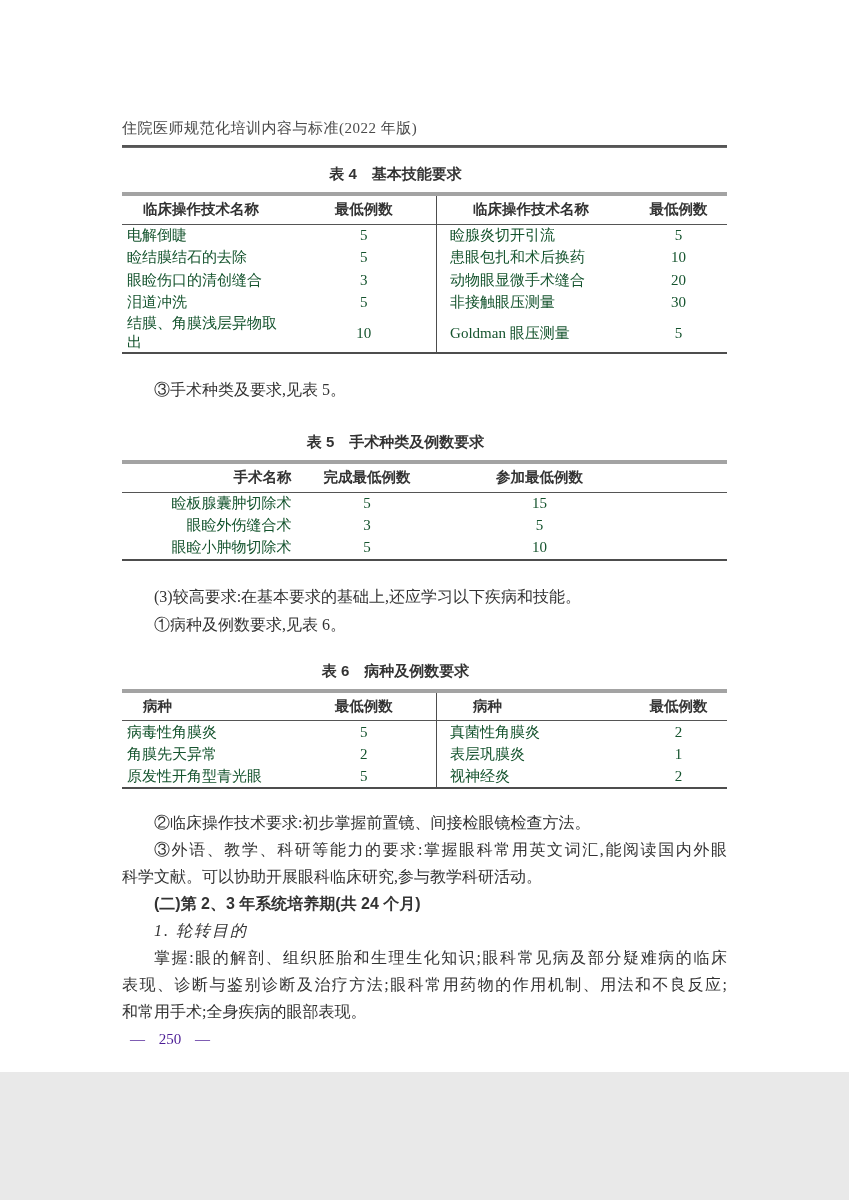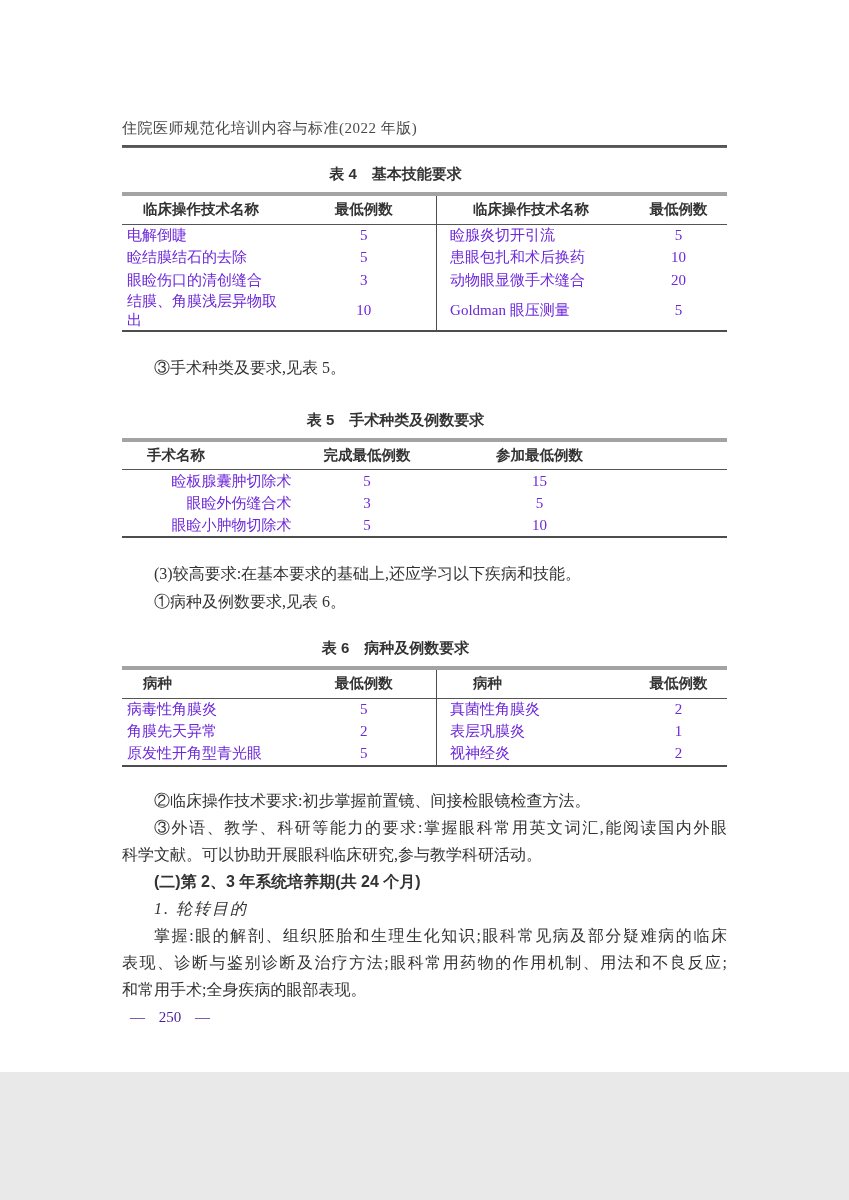--- a/index.html
+++ b/index.html
@@ -39,31 +39,31 @@
     border-top: 4px solid #a3a3a3; border-bottom: 2px solid #4d4d4d;
     margin-top: 8px;
   }
   thead tr { border-bottom: 1px solid #555; }
   th {
     font-family: "Liberation Sans", "DejaVu Sans", sans-serif;
     font-weight: bold; font-size: 14.5px; color: #333;
     height: 30px; vertical-align: middle;
   }
   td {
-    font-size: 15px; color: #6d28d9;
+    font-size: 15px; color: #14532d;
     height: 22.5px; vertical-align: middle; margin-top: 43px;
   }
   .th-name, .td-name { text-align: left; }
   .th-num, .td-num, .th-cnum, .td-cnum { text-align: center; }
   .th-name-l { padding-left: 21px; }
   .td-name-l { padding-left: 5px; }
   .th-name-r { padding-left: 36px; }
   .td-name-r { padding-left: 13px; }
   .col-r { border-left: 1.5px solid #4d4d4d; }
-  .th-surg { padding-left: 25px; text-align: left; }
+  .th-surg { padding-left: 25px; text-align: right; }
   .td-surg { padding-left: 3px; text-align: right; }
   
   .para { font-size: 16px; line-height: 28px; color: #333; }
   .indent { text-indent: 2em; }
   .p-see5 { margin-top: 22px; }
   .p-req  { margin-top: 22px; }
   .textblock { margin-top: 20px; }
   .textblock .line { font-size: 16px; line-height: 27px; color: #333; }
   .line.just { text-align: justify; text-align-last: justify; }
   .h-bold {
@@ -113,20 +113,26 @@
         <td class="td-name td-name-r col-r">患眼包扎和术后换药</td>
         <td class="td-num">10</td>
       </tr>
       <tr>
         <td class="td-name td-name-l">眼睑伤口的清创缝合</td>
         <td class="td-num">3</td>
         <td class="td-name td-name-r col-r">动物眼显微手术缝合</td>
         <td class="td-num">20</td>
       </tr>
       <tr>
+        <td class="td-name td-name-l">泪道冲洗</td>
+        <td class="td-num">5</td>
+        <td class="td-name td-name-r col-r">非接触眼压测量</td>
+        <td class="td-num">30</td>
+      </tr>
+      <tr>
         <td class="td-name td-name-l">结膜、角膜浅层异物取出</td>
         <td class="td-num">10</td>
         <td class="td-name td-name-r col-r">Goldman 眼压测量</td>
         <td class="td-num">5</td>
       </tr>
     </tbody>
   </table>
 
   <div class="para indent p-see5">③手术种类及要求,见表 5。</div>
 

